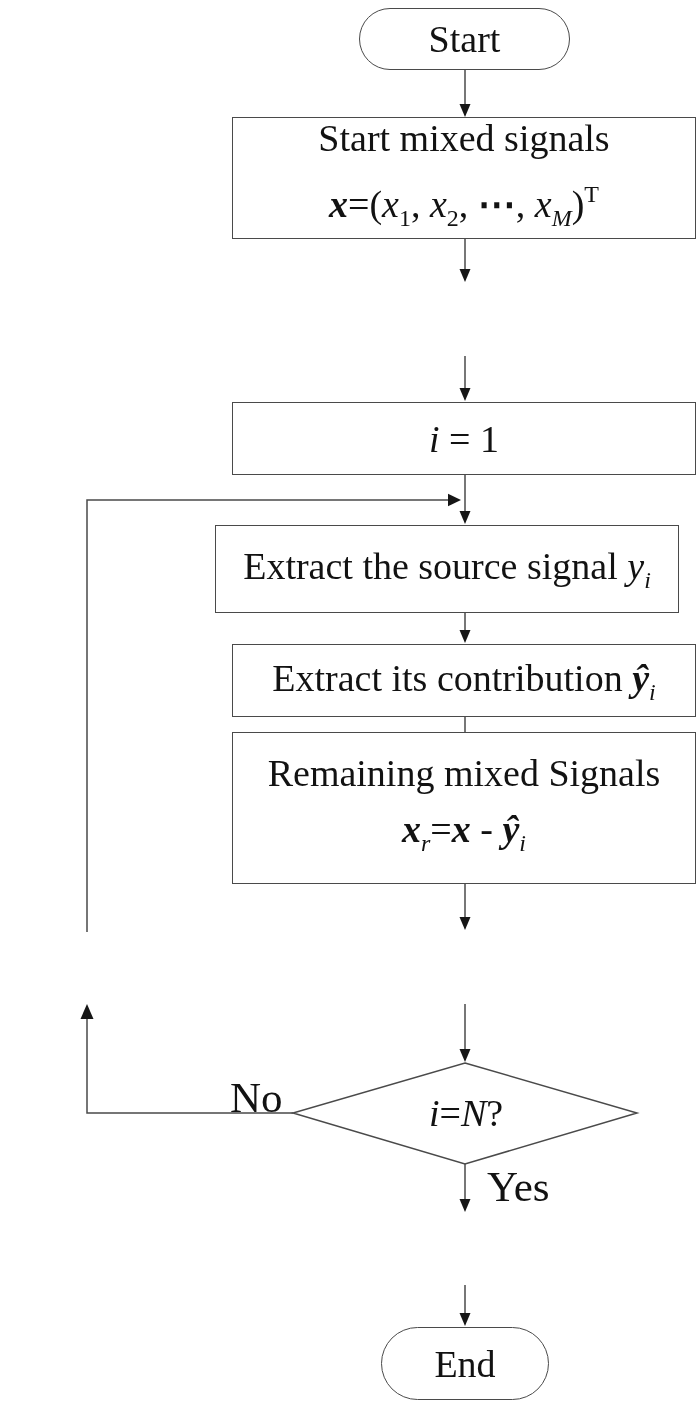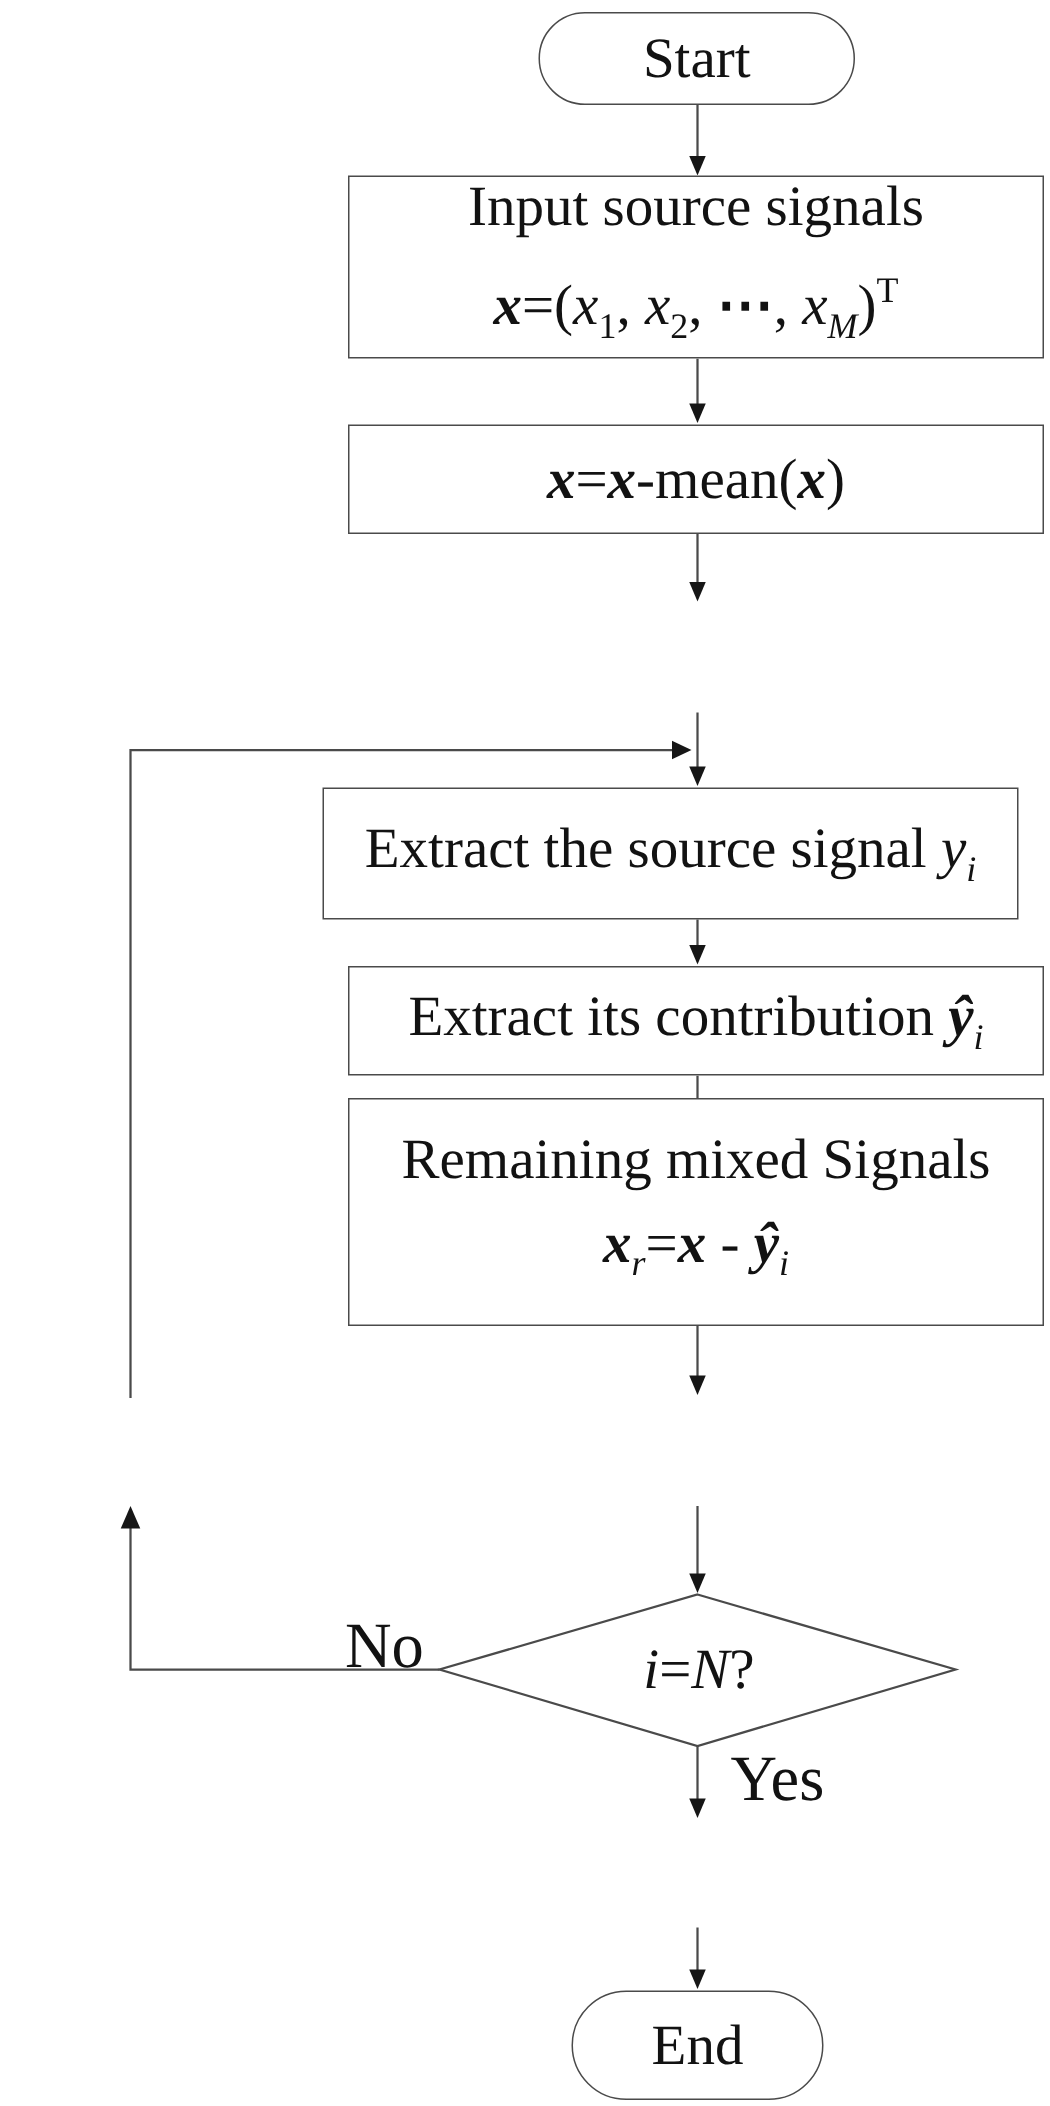--- a/index.html
+++ b/index.html
@@ -69,28 +69,28 @@
       <polygon points="461,500 448,493.8 448,506.2"></polygon>
     </g>
     <polygon points="465,1063 637,1113 465,1164 293,1113" fill="#ffffff" stroke="#4a4a4a" stroke-width="1.5"></polygon>
   </svg>
 
   <div class="node oval" id="n-start">
     <span>Start</span>
   </div>
 
   <div class="node twoline" id="n-input">
-    <div><span>Input source signals</span></div>
+    <div><span>Start mixed signals</span></div>
     <div><span class="bi">x</span><span>=(</span><span class="i">x</span><span class="sub">1</span><span>, </span><span class="i">x</span><span class="sub">2</span><span>, </span><span class="dots">⋯</span><span>, </span><span class="i">x</span><span class="sub i">M</span><span>)</span><span class="sup">T</span></div>
   </div>
 
-  <div class="node" id="n-demean">
-    <div><span class="bi">x</span><span>=</span><span class="bi">x</span><span>-mean(</span><span class="bi">x</span><span>)</span></div>
+
+  <div class="node" id="n-init">
+    <div><span class="i">i</span><span> = 1</span></div>
   </div>
-
 
   <div class="node" id="n-extract1">
     <div><span>Extract the source signal </span><span class="i">y</span><span class="sub i">i</span></div>
   </div>
 
   <div class="node" id="n-extract2">
     <div><span>Extract its contribution </span><span class="bi">ŷ</span><span class="sub i">i</span></div>
   </div>
 
   <div class="node twoline" id="n-remaining">

